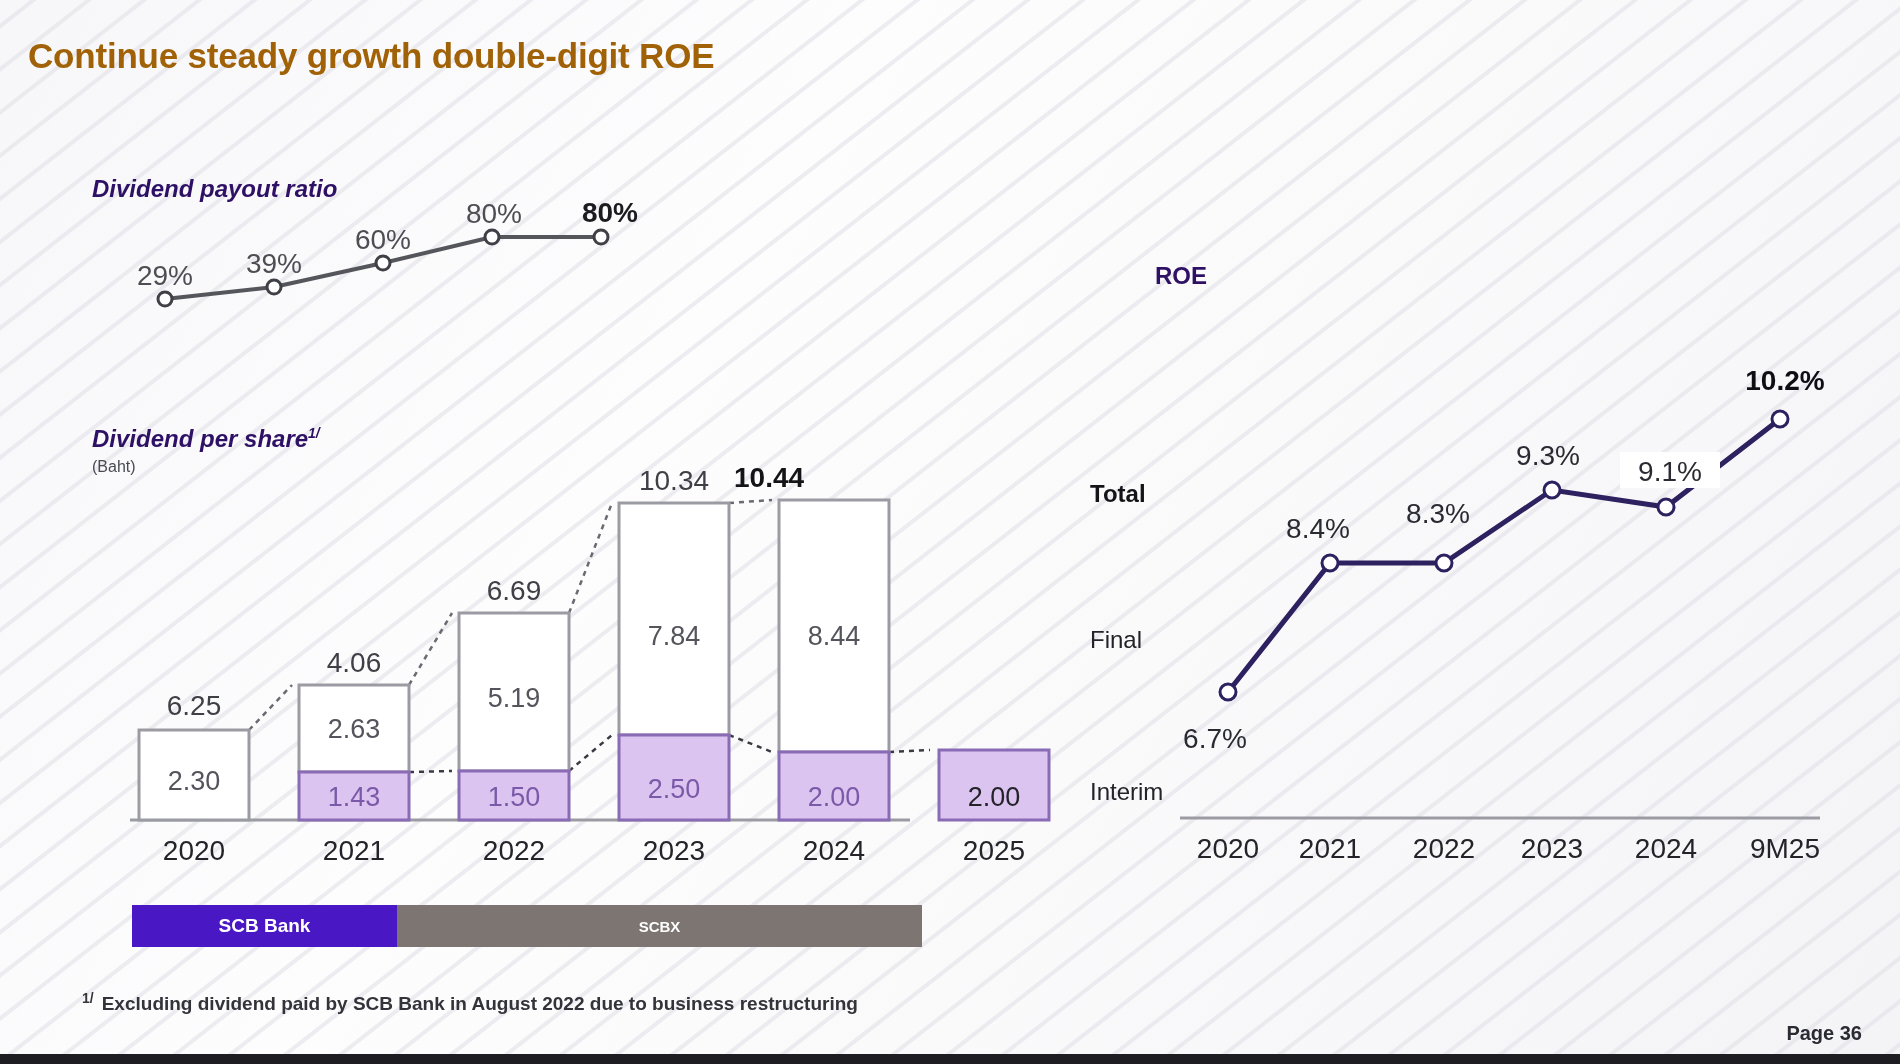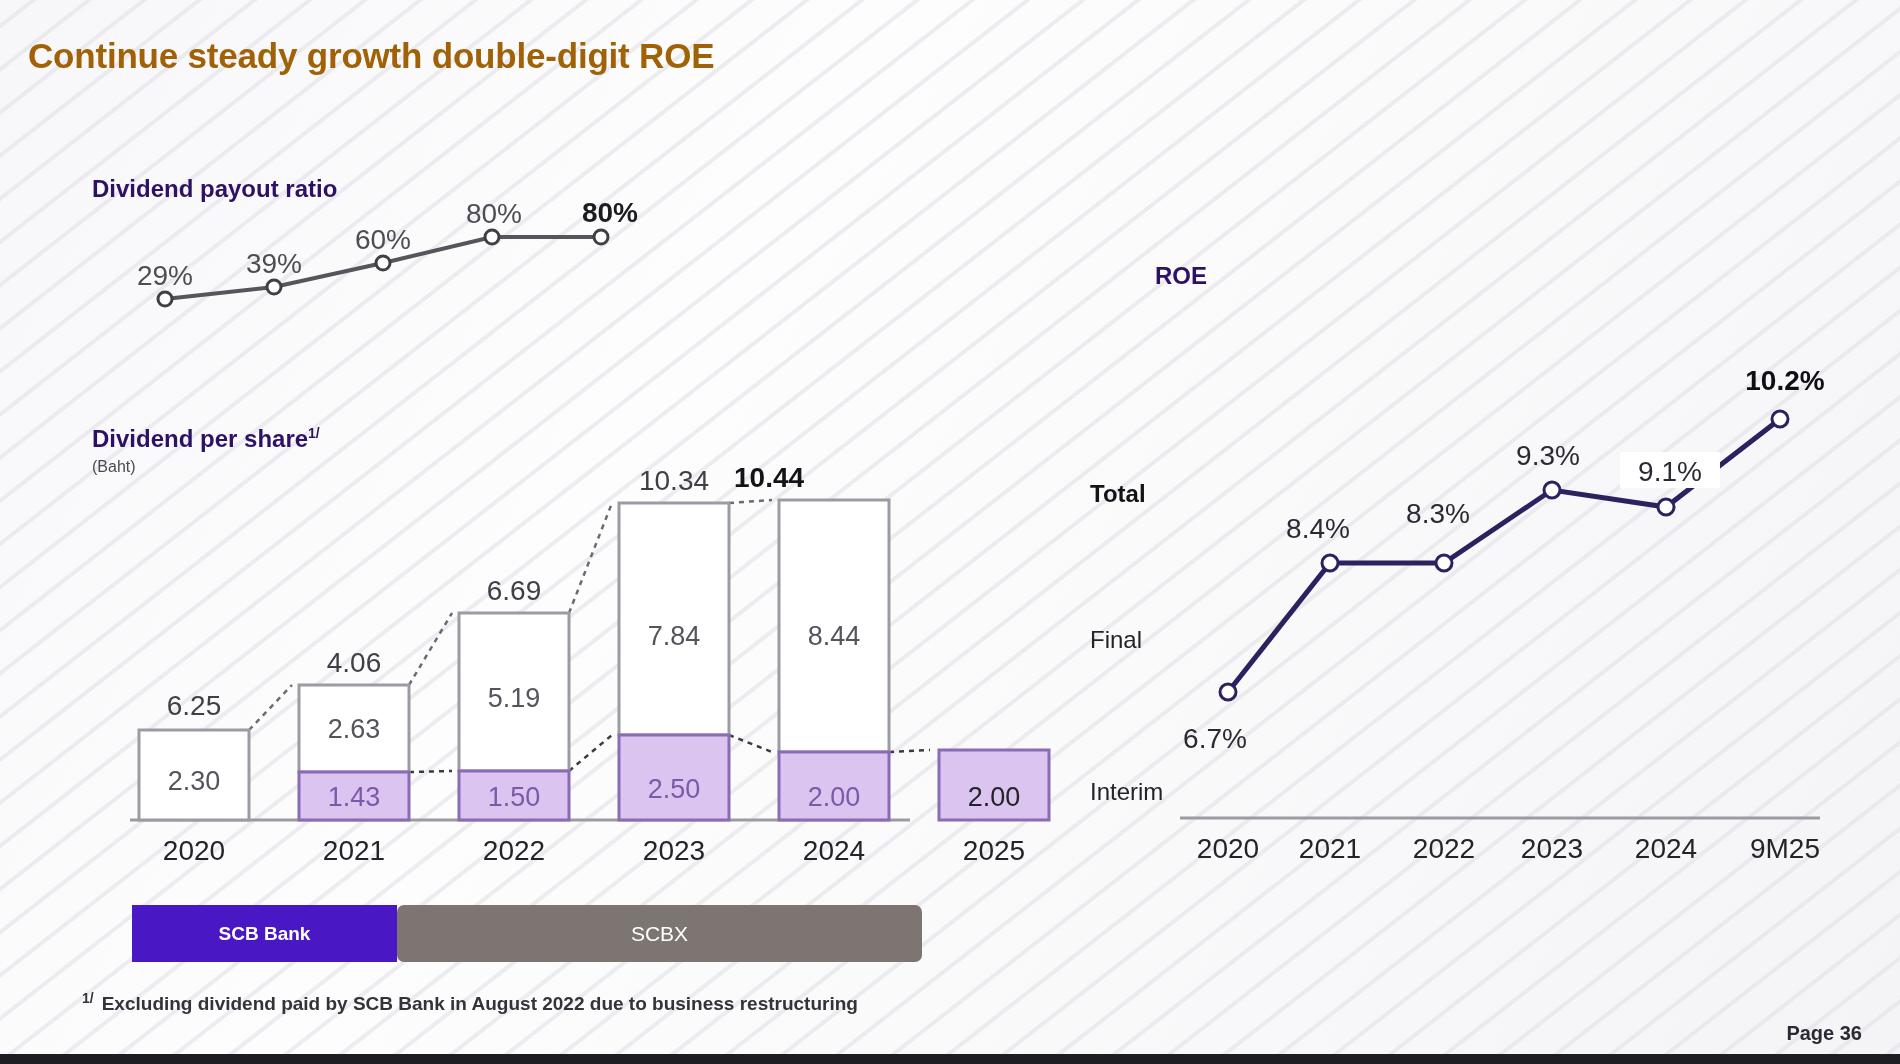--- a/index.html
+++ b/index.html
@@ -31,22 +31,22 @@
   .abs{position:absolute;}
 
   #slide-title{
     left:28px;top:36px;
     font-size:35px;font-weight:bold;color:#a16207;
     letter-spacing:-0.2px;
   }
   .section-head{
     font-size:24px;font-weight:bold;color:#2e1065;
   }
-  #payout-head{left:92px;top:175px;}
-  #dps-head{left:92px;top:425px;}
+  #payout-head{left:92px;top:175px;font-style:italic;}
+  #dps-head{left:92px;top:425px;font-style:italic;}
   #dps-unit{left:92px;top:458px;font-size:16px;color:#4a4a52;font-weight:normal;}
   #roe-head{left:1155px;top:262px;text-align:right;}
   .sup{font-size:14px;vertical-align:super;}
 
   
   svg{position:absolute;overflow:visible;}
 
   .lbl{font-family:"Liberation Sans",sans-serif;}
   .lbl-gray{fill:#4d4d53;font-size:28px;}
   .lbl-gray-b{fill:#1b1b20;font-size:28px;font-weight:bold;}
@@ -55,31 +55,31 @@
   .lbl-bar-dark{fill:#232329;font-size:27px;}
   .lbl-top{fill:#3f3f46;font-size:28px;}
   .lbl-top-b{fill:#141418;font-size:28px;font-weight:bold;}
   .lbl-axis{fill:#232329;font-size:28px;}
   .lbl-side{fill:#232329;font-size:24px;}
   .lbl-side-b{fill:#141418;font-size:24px;font-weight:bold;}
   .lbl-roe{fill:#2a2a32;font-size:28px;}
   .lbl-roe-b{fill:#0e0e14;font-size:28px;font-weight:bold;}
 
   #legend-bar{
-    left:132px;top:905px;width:790px;height:57px;display:flex;
+    left:132px;top:905px;width:790px;height:42px;display:flex;
   }
   #legend-scb{
     background:#4a17c4;color:#fff;font-size:19px;font-weight:bold;
     display:flex;align-items:center;justify-content:center;
     width:265px;height:100%;
   }
   #legend-scbx{
-    background:#7d7572;color:#fff;font-size:21px;font-weight:normal;
+    background:#7d7572;color:#fff;font-size:15px;font-weight:bold;
     display:flex;align-items:center;justify-content:center;
-    flex:1;height:100%;border-radius:7px;
+    flex:1;height:100%;
   }
   #footnote{
     left:82px;top:990px;font-size:19px;color:#33333a;font-weight:600;
   }
   #footnote .fn-sup{font-size:14px;vertical-align:super;margin-right:8px;}
   #page-num{
     right:38px;top:1022px;font-size:20px;color:#2a2a32;font-weight:600;text-align:center;
   }
 </style>
 </head>

